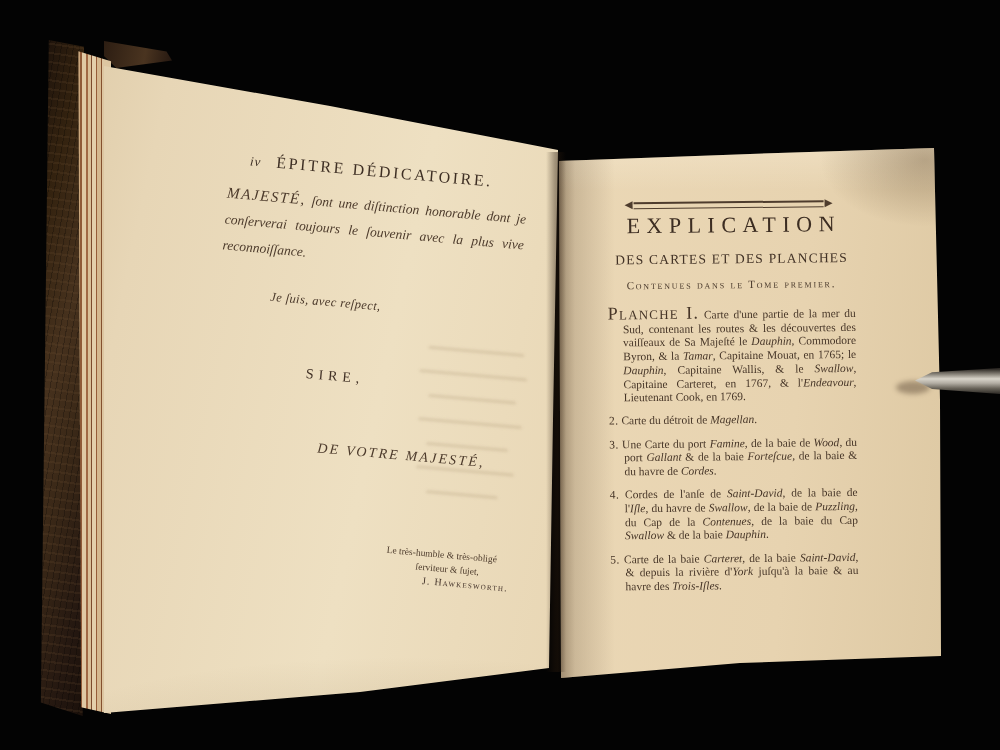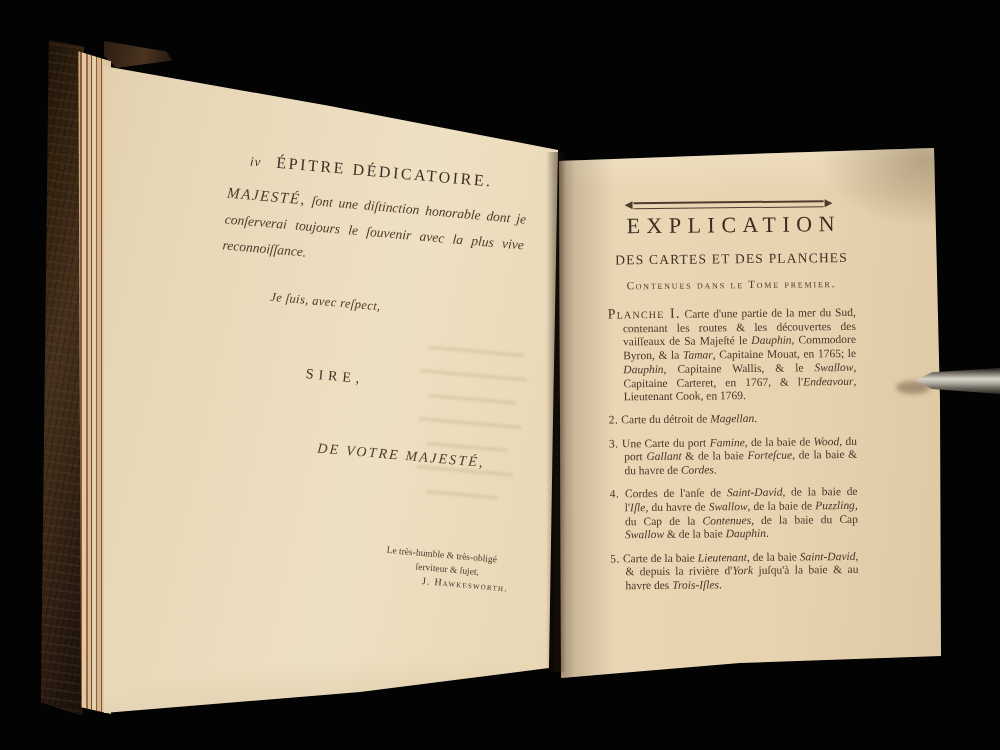--- a/index.html
+++ b/index.html
@@ -99,21 +99,21 @@
   .arr{width:0;height:0;border:4px solid transparent;}
   .arr-l{border-right:8px solid #4e3c2d;}
   .arr-r{border-left:8px solid #4e3c2d;}
   .rp-inner{position:absolute;left:46px;top:64px;width:248px;}
   .rp-title{margin:0 0 13px;text-align:center;font-weight:normal;font-size:22px;letter-spacing:6.5px;text-indent:6px;color:#3c2d22;}
   .rp-sub{margin:0 0 11px;text-align:center;font-weight:normal;font-size:13.5px;letter-spacing:1.2px;text-indent:1px;color:#423226;}
   .rp-contents{margin:0 0 16px;text-align:center;font-weight:normal;font-size:11px;font-variant:small-caps;letter-spacing:1.8px;color:#4a3a2c;}
   .entries{font-size:11.5px;line-height:13.7px;text-align:justify;}
   .entry{padding-left:15px;text-indent:-15px;margin:0 0 9.5px;}
   .entry-label{letter-spacing:.5px;}
-  .entry:first-child .entry-label{font-variant:small-caps;font-size:14px;letter-spacing:1.2px;}
+  .entry:first-child .entry-label{font-variant:small-caps;font-size:18px;letter-spacing:1.2px;}
   .entries i{}
 
   
   .pointer{
     position:absolute;left:915px;top:368px;width:85px;height:27px;
     background:linear-gradient(to bottom,#2e2a25 4%,#847f75 22%,#d8d4ca 40%,#b3aea4 56%,#676258 76%,#332f2a 94%);
     clip-path:polygon(0% 46%,20% 16%,100% 0%,100% 96%,20% 78%);
   }
   .pointer-shadow{
     position:absolute;left:896px;top:381px;width:34px;height:13px;border-radius:50%;
@@ -188,21 +188,21 @@
         <div class="entry">
           <span class="entry-label">3.</span>
           <span><span>Une Carte du port </span><i>Famine</i><span>, de la baie de </span><i>Wood</i><span>, du port </span><i>Gallant</i><span> &amp; de la baie </span><i>Forteſcue</i><span>, de la baie &amp; du havre de </span><i>Cordes</i><span>.</span></span>
         </div>
         <div class="entry">
           <span class="entry-label">4.</span>
           <span><span>Cordes de l'anſe de </span><i>Saint-David</i><span>, de la baie de l'</span><i>Iſle</i><span>, du havre de </span><i>Swallow</i><span>, de la baie de </span><i>Puzzling</i><span>, du Cap de la </span><i>Contenues</i><span>, de la baie du Cap </span><i>Swallow</i><span> &amp; de la baie </span><i>Dauphin</i><span>.</span></span>
         </div>
         <div class="entry">
           <span class="entry-label">5.</span>
-          <span><span>Carte de la baie </span><i>Lieutenant</i><span>, de la baie </span><i>Saint-David</i><span>, &amp; depuis la rivière d'</span><i>York</i><span> juſqu'à la baie &amp; au havre des </span><i>Trois-Iſles</i><span>.</span></span>
+          <span><span>Carte de la baie </span><i>Carteret</i><span>, de la baie </span><i>Saint-David</i><span>, &amp; depuis la rivière d'</span><i>York</i><span> juſqu'à la baie &amp; au havre des </span><i>Trois-Iſles</i><span>.</span></span>
         </div>
       </div>
     </div>
   </div>
 
   <div class="pointer-shadow"></div>
   <div class="pointer"></div>
 
 </div>
 

